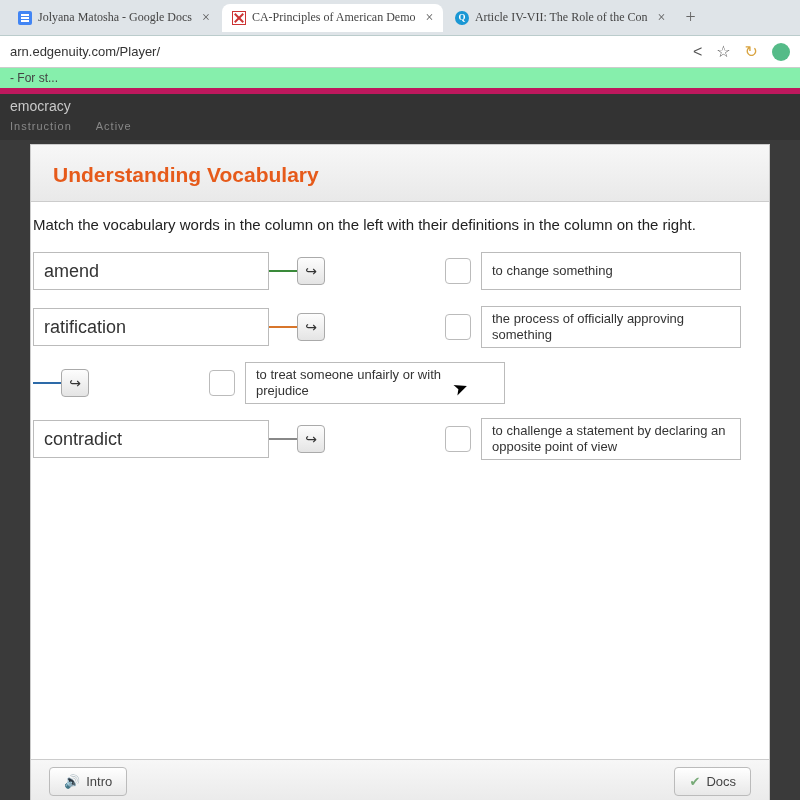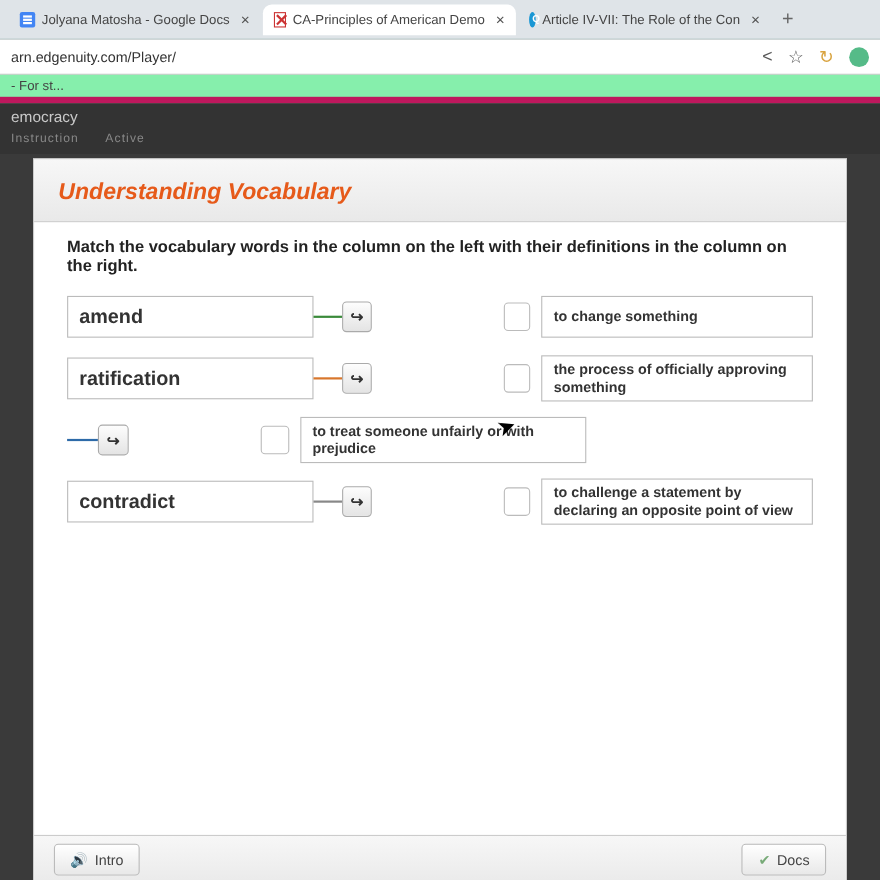--- a/index.html
+++ b/index.html
@@ -12,20 +12,21 @@
     position: relative;
   }
   .tab-strip {
     background: #dfe4e8;
     height: 36px;
     display: flex;
     align-items: center;
     padding: 16px 8px;
     gap: 2px;
     border-bottom: 1px solid #bcc;
+    font-family: Liberation Serif, serif;
   }
   .tab {
     display: flex;
     align-items: center;
     gap: 6px;
     padding: 6px 10px;
     font-size: 12px;
     color: #444;
     border-radius: 8px 8px 0 0;
     max-width: 230px;
@@ -91,22 +92,22 @@
     position:relative;
     height: 100%;
     display:flex;
     flex-direction:column;
   }
   .panel-title-bar {
     background: linear-gradient(#f7f7f7,#e9e9e9);
     border-bottom:1px solid #ccc;
     padding: 18px 22px 14px 22px;
   }
-  .panel-title-bar h2 { color:#e65a1a; font-size:21px; font-weight:bold;font-style:italic;}
-  .panel-body { padding: 14px 30px; flex:1;font-weight:bold;}
+  .panel-title-bar h2 { color:#e65a1a; font-size:21px; font-weight:bold;}
+  .panel-body { padding: 14px 2px; flex:1;}
   .instr { font-size:15px; color:#222; margin-bottom:16px;}
   .match-row { display:flex; align-items:center; margin-bottom:12px; height:44px;}
   .term-box {
     width: 236px;
     height:38px;
     border:1px solid #bbb;
     display:flex;
     align-items:center;
     padding:0 10px;
     font-size:18px;

